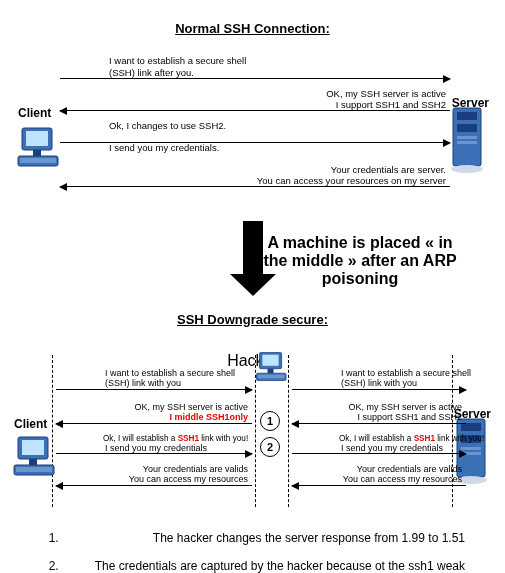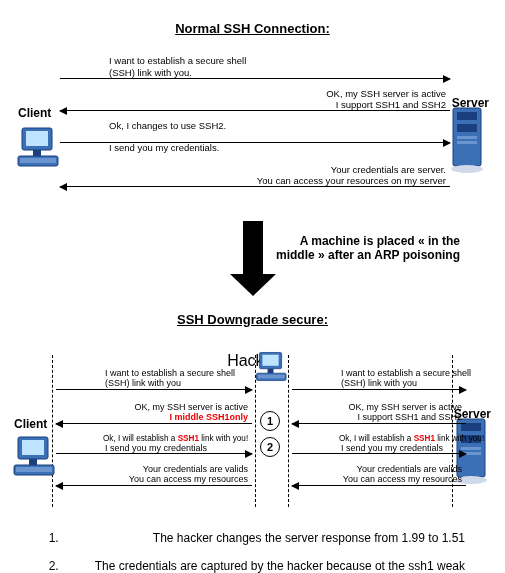--- a/index.html
+++ b/index.html
@@ -32,21 +32,21 @@
   .ah-right::after, .ah-left::before {
     content: ""; position: absolute; width: 0; height: 0; top: -4.5px;
   }
   .ah-right::after { right: -1px; border-left: 8px solid #000; border-top: 4px solid transparent; border-bottom: 4px solid transparent; }
   .ah-left::before { left: -1px; border-right: 8px solid #000; border-top: 4px solid transparent; border-bottom: 4px solid transparent; }
 
   
   .big-arrow-wrap { text-align: center; position: relative; height: 85px; }
   .big-arrow { display:inline-block; width: 20px; height: 55px; background:#000; position: relative; margin-top:5px;}
   .big-arrow::after { content:""; position:absolute; bottom:-20px; left:-13px; border-top:22px solid #000; border-left:23px solid transparent; border-right:23px solid transparent;}
-  .big-arrow-text { position:absolute; left: 250px; top: 18px; width: 200px; font-weight:bold; font-size:12px; text-align:right; }
+  .big-arrow-text { position:absolute; left: 250px; top: 18px; width: 200px; font-weight:bold; font-size:16px; text-align:center; }
 
   
   .bot-section { position: relative; height: 175px; }
   .hacker-label { position:absolute; left: 50%; transform:translateX(-50%); top:15px; font-weight:normal; font-size:16px;}
   .client-label-bot { left:4px; top:80px; }
   .server-label-bot { right:4px; top:70px; }
 
   .vline { position:absolute; top:18px; bottom:5px; border-left:1.5px dashed #000; }
   .vline.l1 { left:42px; }
   .vline.l2 { left:245px; }
@@ -96,21 +96,21 @@
       <rect x="8" y="18" width="20" height="8" fill="#1a3e7e"></rect>
       <rect x="8" y="30" width="20" height="3" fill="#6a95cf"></rect>
       <rect x="8" y="35" width="20" height="3" fill="#6a95cf"></rect>
       <ellipse cx="18" cy="63" rx="16" ry="4" fill="#cfd9ea"></ellipse>
     </svg>
   </div>
 
   <div class="msg-row" style="top:10px;">
     <div class="msg-text" style="left:4px; top:-1px;">I want to establish a secure shell</div>
     <div class="msg-line ah-right" style="top:22px;"></div>
-    <div class="msg-text" style="left:4px; top:11px;">(SSH) link with you.</div>
+    <div class="msg-text" style="left:4px; top:11px;">(SSH) link after you.</div>
   </div>
   <div class="msg-row" style="top:52px;">
     <div class="msg-text" style="right:4px; top:-10px;">OK, my SSH server is active</div>
     <div class="msg-line ah-left" style="top:12px;"></div>
     <div class="msg-text" style="right:4px; top:1px;">I support SSH1 and SSH2</div>
   </div>
   <div class="msg-row" style="top:84px;">
     <div class="msg-text" style="left:4px; top:-10px;">Ok, I changes to use SSH2.</div>
     <div class="msg-line ah-right" style="top:12px;"></div>
     <div class="msg-text" style="left:4px; top:12px;text-align:right;">I send you my credentials.</div>

